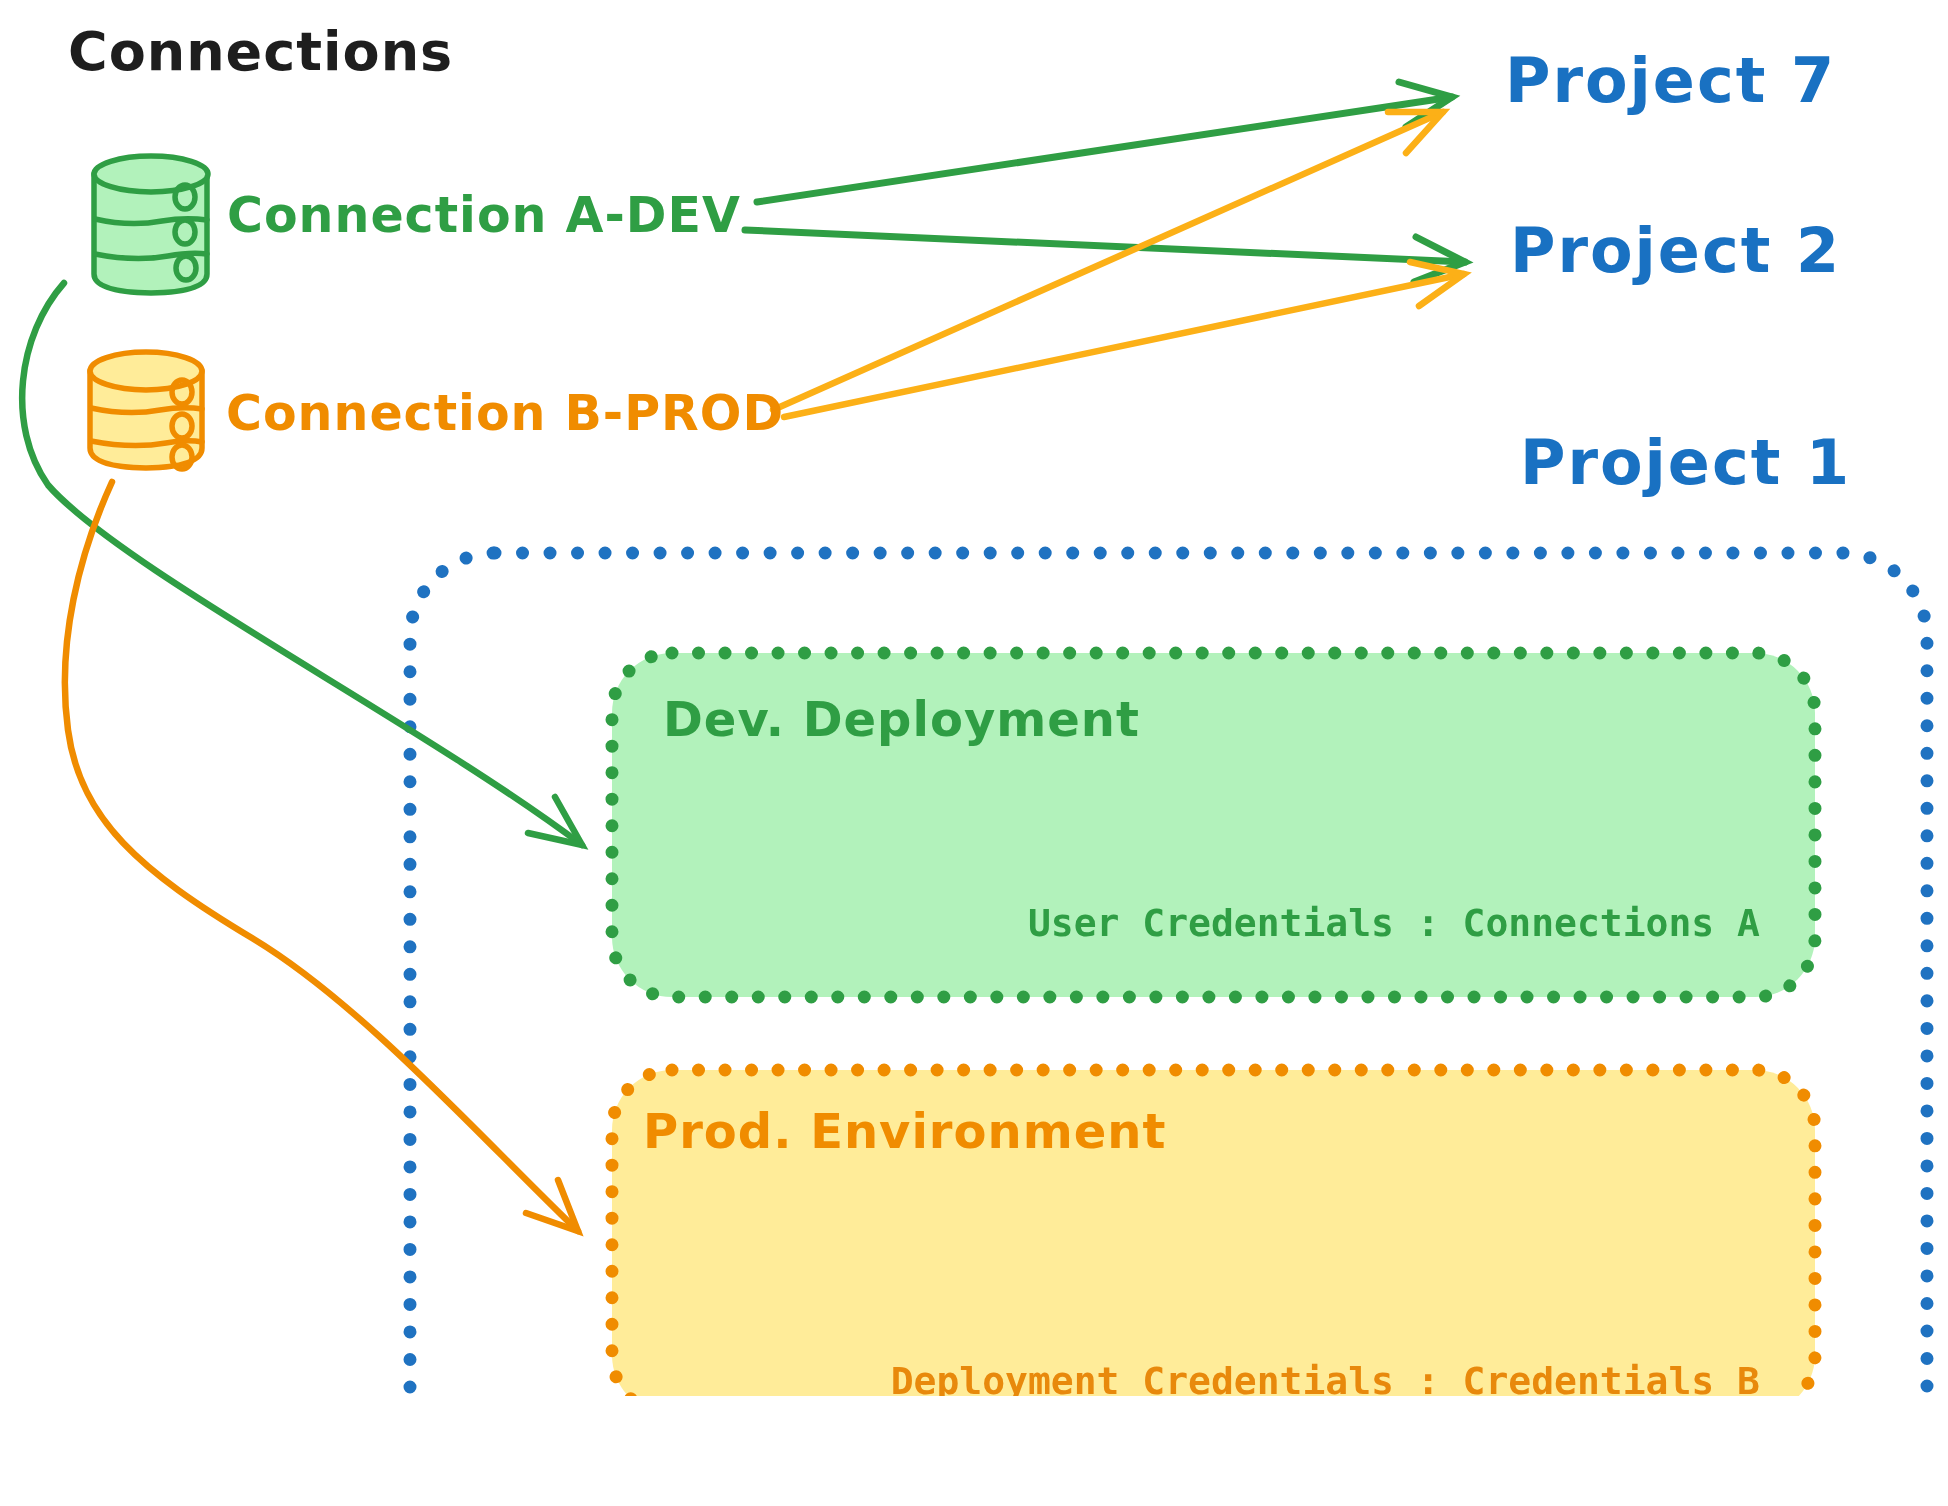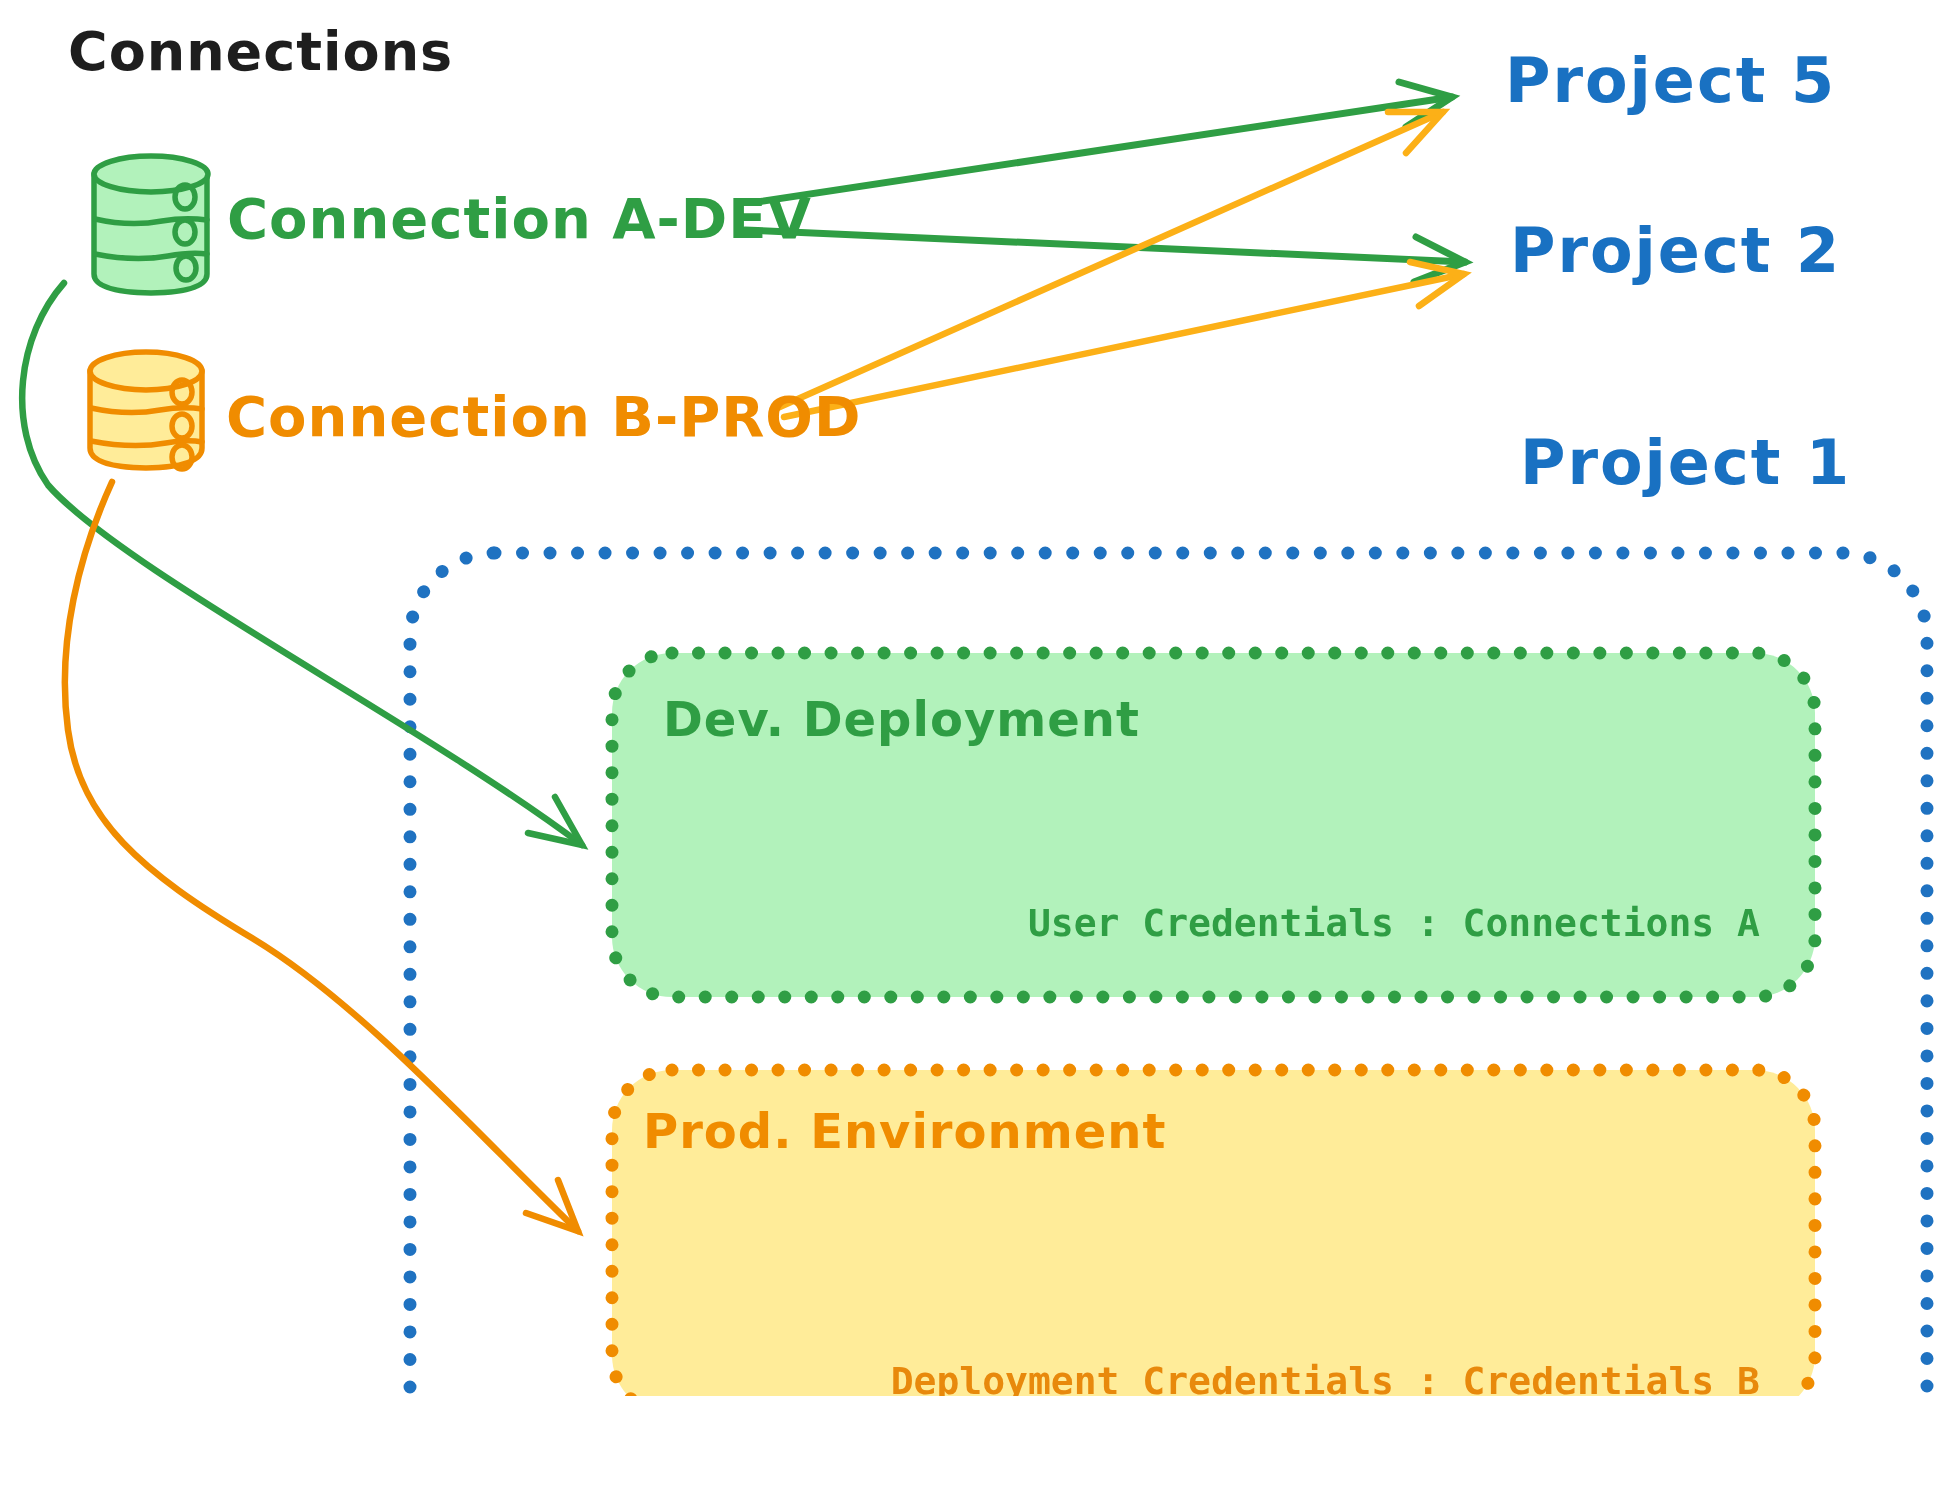--- a/index.html
+++ b/index.html
@@ -9,21 +9,21 @@
     background:#ffffff;
     overflow:hidden;
     font-family:"DejaVu Sans", sans-serif;
   }
   .layer{position:absolute;left:0;top:0;}
   .label{position:absolute;white-space:nowrap;line-height:1.05;}
   .title{
     left:68px;top:24px;
     font-size:54px;font-weight:bold;color:#1e1e1e;letter-spacing:1px;
   }
-  .conn-label{font-size:56px;font-weight:bold;letter-spacing:1px;}
+  .conn-label{font-size:49px;font-weight:bold;letter-spacing:1px;}
   .conn-a{left:227px;top:190px;color:#2f9e44;}
   .conn-b{left:226px;top:388px;color:#f08c00;}
   .project-label{font-size:62px;font-weight:bold;color:#1971c2;letter-spacing:2px;}
   .project-3{left:1505px;top:48px;}
   .project-2{left:1510px;top:218px;}
   .project-1{left:1520px;top:430px;}
   .env-title{font-size:48px;font-weight:bold;letter-spacing:1px;}
   .env-title.dev{left:663px;top:694px;color:#2f9e44;}
   .env-title.prod{left:643px;top:1106px;color:#f08c00;}
   .cred{
@@ -97,21 +97,21 @@
       <ellipse cx="182" cy="457" rx="10" ry="12"></ellipse>
     </g>
   </svg>
 
   <div class="label title">Connections</div>
 
   <div class="label conn-label conn-a">Connection A-DEV</div>
 
   <div class="label conn-label conn-b">Connection B-PROD</div>
 
-  <div class="label project-label project-3">Project 5</div>
+  <div class="label project-label project-3">Project 7</div>
 
   <div class="label project-label project-2">Project 2</div>
 
   <div class="label project-label project-1">Project 1</div>
 
   <div class="label env-title dev">Dev. Deployment</div>
 
   <div class="label cred dev">User Credentials : Connections A</div>
 
   <div class="label env-title prod">Prod. Environment</div>

